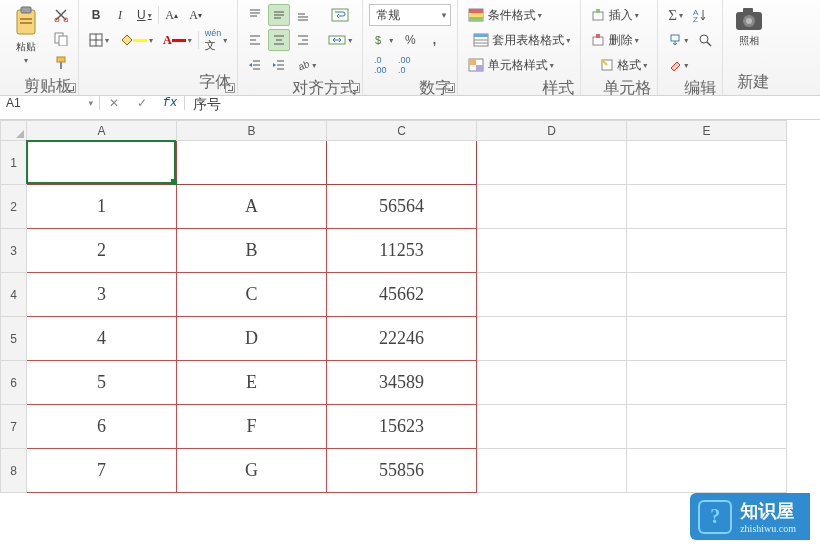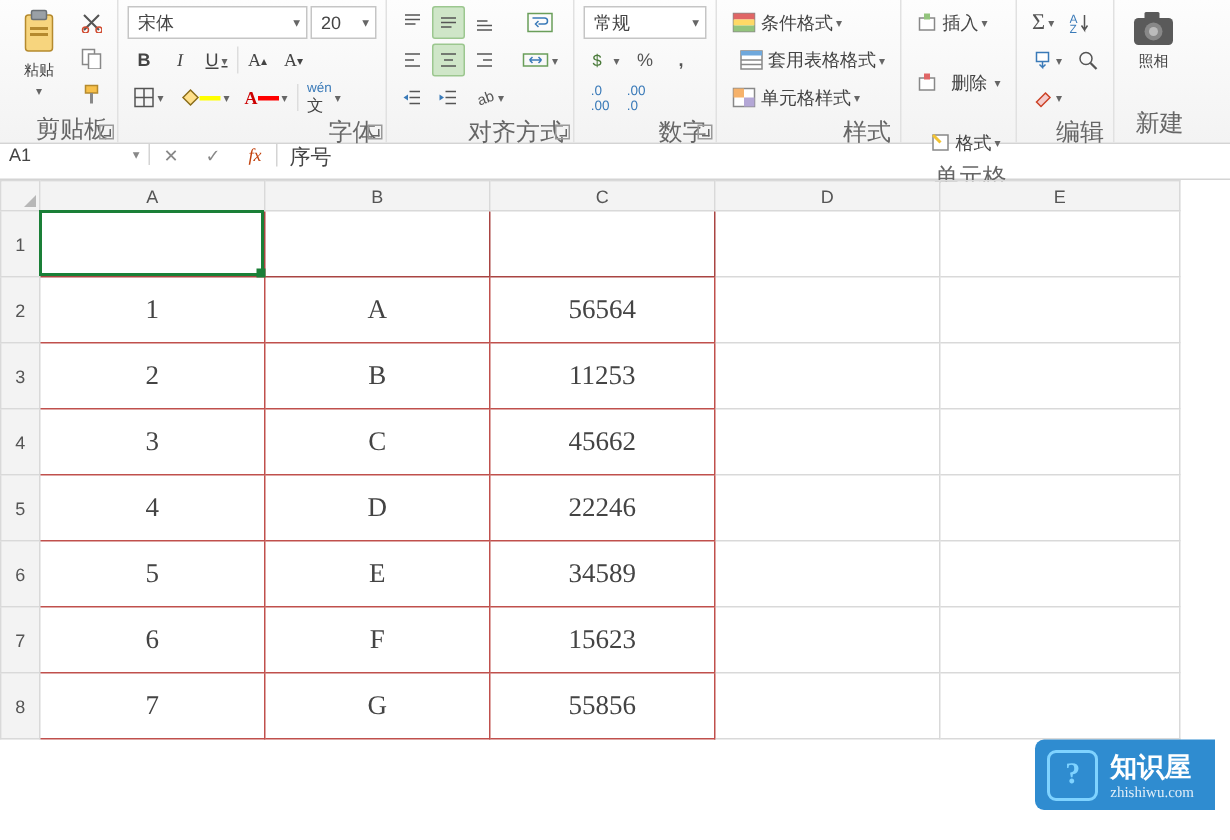--- a/index.html
+++ b/index.html
@@ -97,28 +97,20 @@
           </span>
       </div>
     </div>
     <div class="group-label">剪贴板</div>
     <span class="dlg"></span>
   </div>
 
   <div class="group">
     <div class="group-body">
       <div class="col" style="gap:3px">
-        <div class="row">
-          <span class="sel" style="width:120px">
-              <span>宋体</span>
-            </span>
-          <span class="sel" style="width:44px">
-              <span>20</span>
-            </span>
-        </div>
         <div class="row">
           <span class="btn" style="font-weight:bold">B</span>
           <span class="btn" style="font-style:italic;font-family:serif">I</span>
           <span class="btn dd" style="text-decoration:underline">U</span>
           <span style="width:1px;height:18px;background:#ddd"></span>
           <span class="btn" style="font-family:serif">A<span style="font-size:8px;vertical-align:super">▴</span></span>
           <span class="btn" style="font-family:serif">A<span style="font-size:8px;vertical-align:super">▾</span></span>
         </div>
         <div class="row">
           <span class="btn dd">
@@ -287,26 +279,26 @@
               <rect x="1" y="1" width="7" height="6" fill="#f6b26b"></rect>
               <rect x="8" y="7" width="7" height="6" fill="#b4a7d6"></rect>
             </svg>&nbsp;<span>单元格样式</span></span>
       </div>
     </div>
     <div class="group-label">样式</div>
   </div>
 
   <div class="group">
     <div class="group-body">
-      <div class="col" style="gap:18px">
+      <div class="col" style="gap:3px">
         <span class="btn dd" style="justify-content:flex-start;min-width:64px"><svg width="14" height="14">
               <rect x="2" y="4" width="10" height="8" fill="#fff" stroke="#888"></rect>
               <rect x="5" y="1" width="4" height="4" fill="#93c47d"></rect>
             </svg>&nbsp;<span>插入</span></span>
-        <span class="btn dd" style="justify-content:space-between;min-width:64px"><svg width="14" height="14">
+        <span class="btn dd" style="justify-content:flex-start;min-width:64px"><svg width="14" height="14">
               <rect x="2" y="4" width="10" height="8" fill="#fff" stroke="#888"></rect>
               <rect x="5" y="1" width="4" height="4" fill="#e06666"></rect>
             </svg>&nbsp;<span>删除</span></span>
         <span class="btn dd" style="justify-content:flex-end;min-width:64px"><svg width="14" height="14">
               <rect x="2" y="2" width="10" height="10" fill="#fff" stroke="#888"></rect>
               <path d="M2 2 L7 7" stroke="#f1c232" stroke-width="2"></path>
             </svg>&nbsp;<span>格式</span></span>
       </div>
     </div>
     <div class="group-label">单元格</div>
@@ -368,21 +360,21 @@
 
 </div>
 
 <div class="fxbar">
   <div class="namebox">
       <span>A1</span>
     </div>
   <div class="fxbtns">
     <span class="fxbtn">✕</span>
     <span class="fxbtn">✓</span>
-    <span class="fxbtn" style="font-style:italic;font-family:Liberation Serif, serif;color:#c2410c">fx</span>
+    <span class="fxbtn" style="font-style:italic;font-family:Liberation Mono, monospace;color:#0c4a6e">fx</span>
   </div>
   <div class="fxinput">
       <span>序号</span>
     </div>
 </div>
 
 <div class="gridwrap">
   <table class="sheet" id="sheet">
       <tbody>
         <tr class="colhdr">

